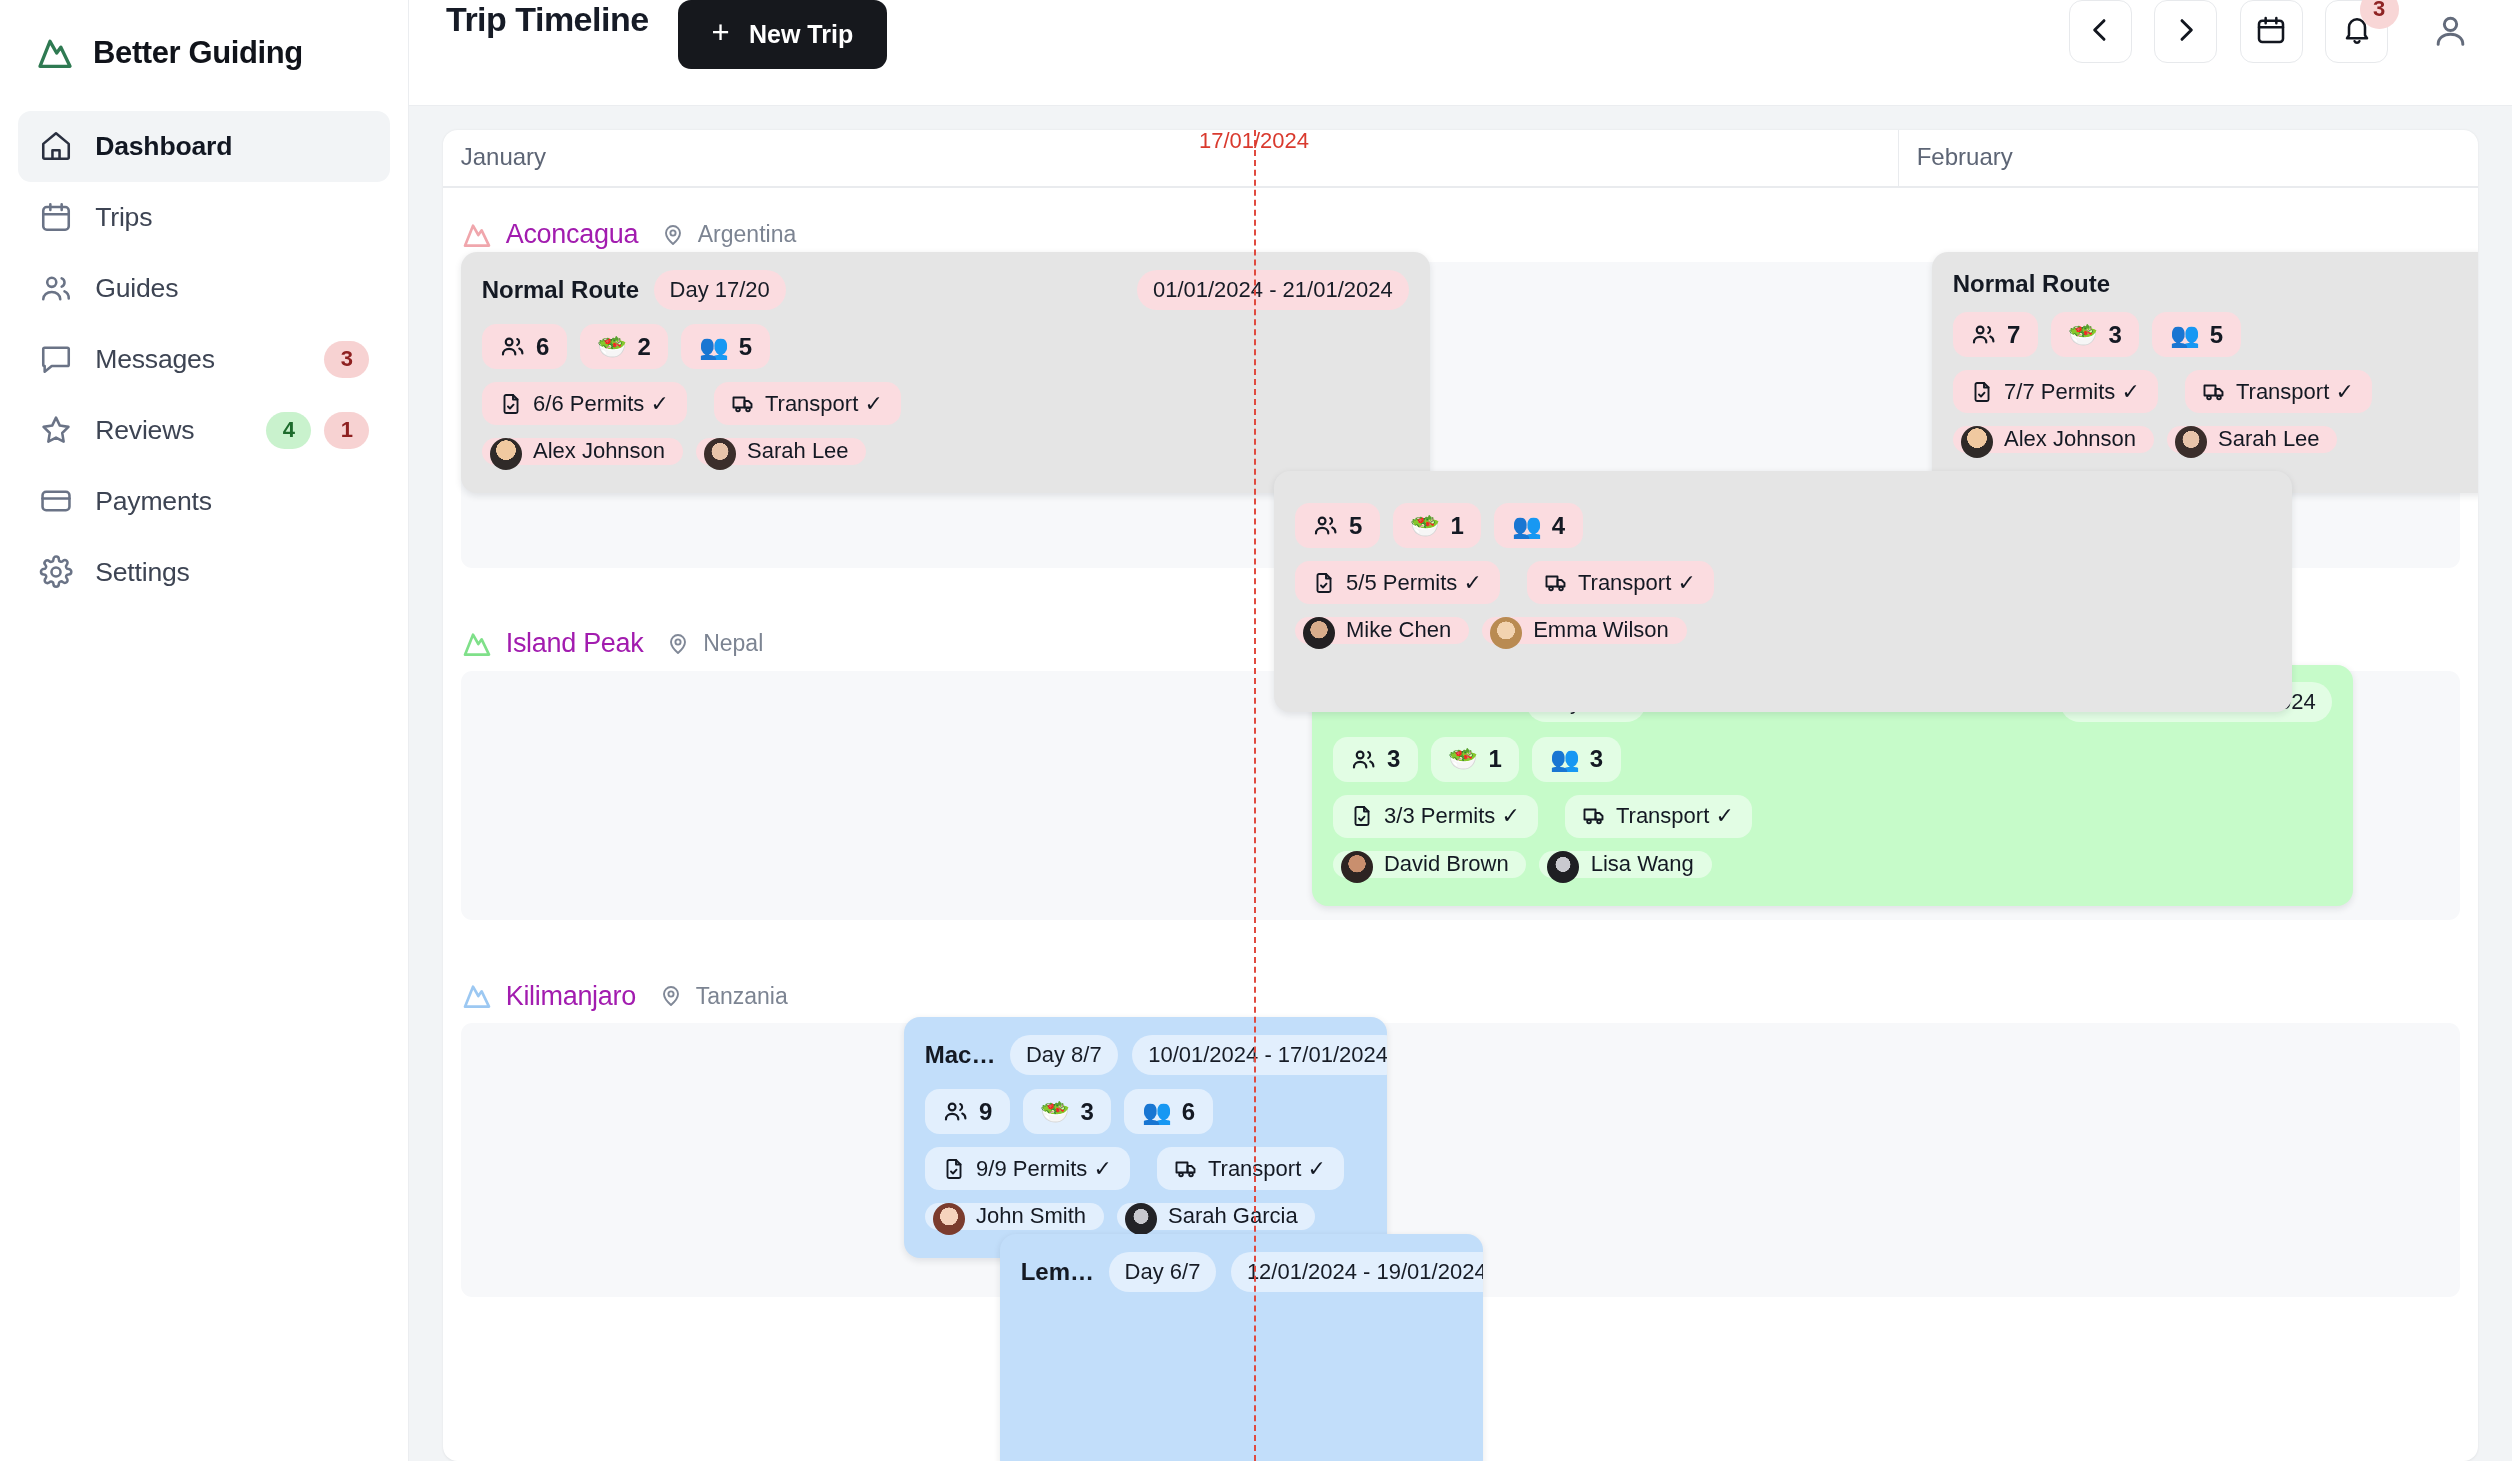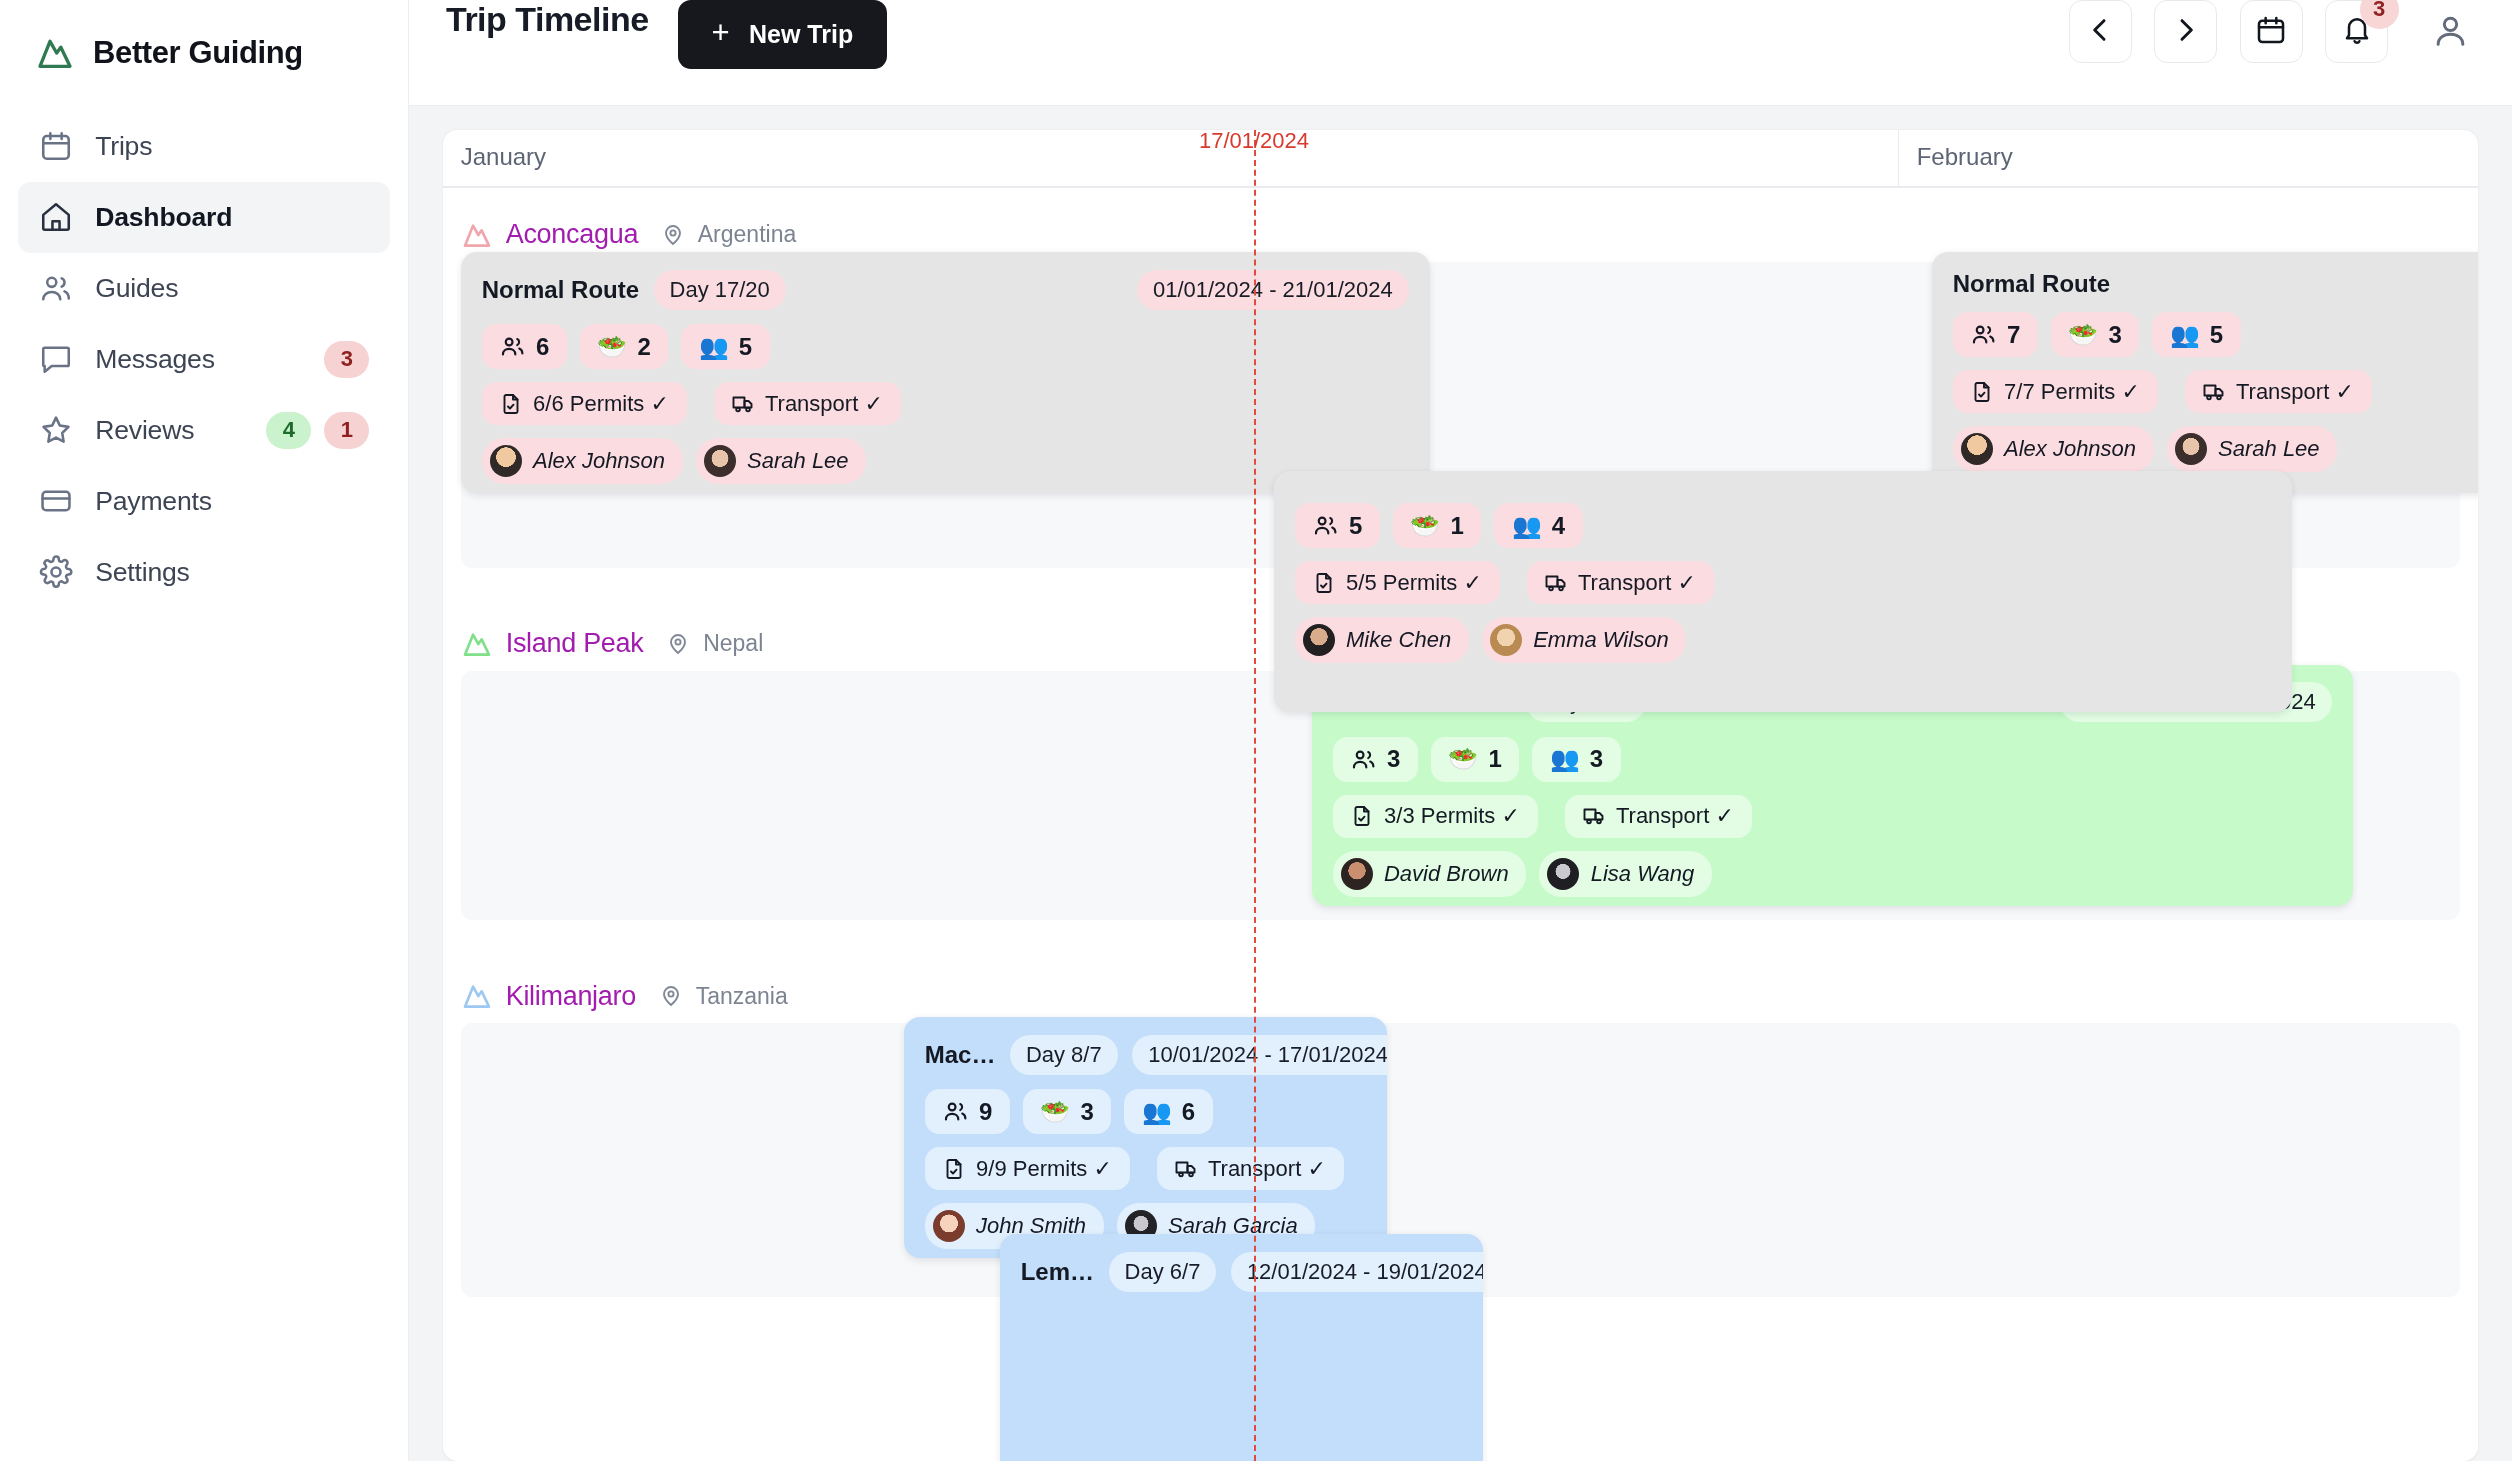--- a/index.html
+++ b/index.html
@@ -130,21 +130,21 @@
   }
   .daterange { margin-left:auto; }
   .trip-row2 { display:flex; gap:13px; margin-top:14.5px; }
   .trip-row3 { display:flex; gap:27px; margin-top:13px; }
   .trip-row4 { display:flex; gap:13px; margin-top:13px; }
   .stat-chip { height:45px; padding:0 17.7px; border-radius:14.5px; display:inline-flex; align-items:center; gap:9.7px; font-size:24px; font-weight:600; color:#141923; }
   .stat-chip svg { width:27px; height:27px; display:block; color:#141923; }
   .emo { font-size:24px; line-height:1; }
   .tag-chip { height:43px; padding:0 17.7px; border-radius:14.5px; display:inline-flex; align-items:center; gap:9.7px; font-size:22px; font-weight:500; color:#141923; white-space:nowrap; }
   .tag-chip svg { width:24px; height:24px; display:block; }
-  .guide-chip { height:46px; padding:0 17.7px 0 8px; border-radius:22px; display:inline-flex; align-items:center; gap:11.3px; font-size:22px; color:#141923; white-space:nowrap;font-style:italic; }
+  .guide-chip { height:27px; padding:0 17.7px 0 8px; border-radius:22px; display:inline-flex; gap:11.3px; font-size:22px; color:#141923; white-space:nowrap; }
   .ava { width:32px; height:32px; border-radius:50%; flex:0 0 32px; background-size:cover; }
 
   
   .t-red  { background:#e5e5e5; }
   .t-red  .chip, .t-red .stat-chip, .t-red .tag-chip, .t-red .guide-chip { background:#fbdce0; }
   .t-green{ background:#c6fbc9; }
   .t-green .chip, .t-green .stat-chip, .t-green .tag-chip, .t-green .guide-chip { background:#e2fde4; }
   .t-blue { background:#c2defa; }
   .t-blue .chip, .t-blue .stat-chip, .t-blue .tag-chip, .t-blue .guide-chip { background:#e2effd; }
 </style>
@@ -158,38 +158,38 @@
       <span>
         <svg class="brand-logo" viewBox="0 0 24 24" fill="none" stroke="#2f7a52" stroke-width="2" stroke-linejoin="round" stroke-linecap="round">
           <path d="M3 20 L9 5 L13 12 L15.5 8.5 L21 20 Z"></path>
         </svg>
       </span>
       <span class="brand-name">Better Guiding</span>
     </div>
 
     <nav class="nav">
 
+      <div class="nav-item active">
+        <span class="nav-ico">
+          <svg viewBox="0 0 24 24" fill="none" stroke="currentColor" stroke-width="1.8" stroke-linejoin="round" stroke-linecap="round">
+              <path d="M3 10.5 12 3l9 7.5V20a1 1 0 0 1-1 1H4a1 1 0 0 1-1-1z"></path>
+              <path d="M9.5 21v-6h5v6"></path>
+            </svg>
+        </span>
+        <span class="nav-label">Dashboard</span>
+      </div>
+
       <div class="nav-item">
         <span class="nav-ico">
           <svg viewBox="0 0 24 24" fill="none" stroke="currentColor" stroke-width="1.8" stroke-linejoin="round" stroke-linecap="round">
               <rect x="3" y="5" width="18" height="16" rx="2.5"></rect>
               <path d="M3 10h18M8 3v4M16 3v4"></path>
             </svg>
         </span>
         <span class="nav-label">Trips</span>
-      </div>
-
-      <div class="nav-item active">
-        <span class="nav-ico">
-          <svg viewBox="0 0 24 24" fill="none" stroke="currentColor" stroke-width="1.8" stroke-linejoin="round" stroke-linecap="round">
-              <path d="M3 10.5 12 3l9 7.5V20a1 1 0 0 1-1 1H4a1 1 0 0 1-1-1z"></path>
-              <path d="M9.5 21v-6h5v6"></path>
-            </svg>
-        </span>
-        <span class="nav-label">Dashboard</span>
       </div>
 
       <div class="nav-item">
         <span class="nav-ico">
           <svg viewBox="0 0 24 24" fill="none" stroke="currentColor" stroke-width="1.8" stroke-linejoin="round" stroke-linecap="round">
               <circle cx="9" cy="8" r="3.2"></circle>
               <path d="M3 20c0-3.2 2.7-5.2 6-5.2s6 2 6 5.2"></path>
               <path d="M16 5.2A3.1 3.1 0 0 1 16 11"></path>
               <path d="M18 14.4c2 .8 3 2.6 3 5"></path>
             </svg>

